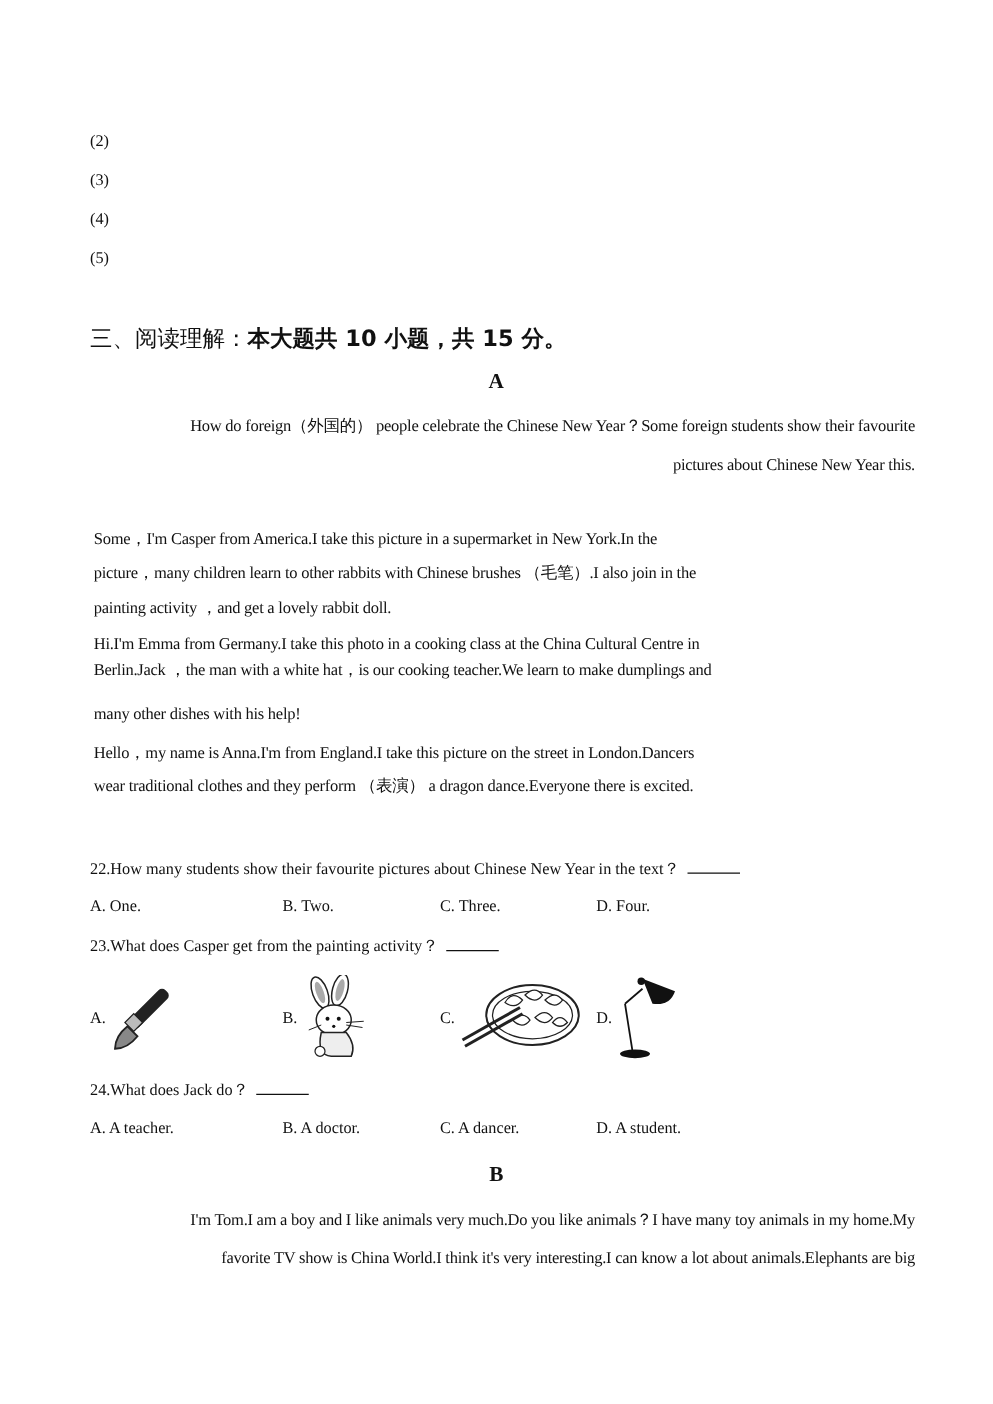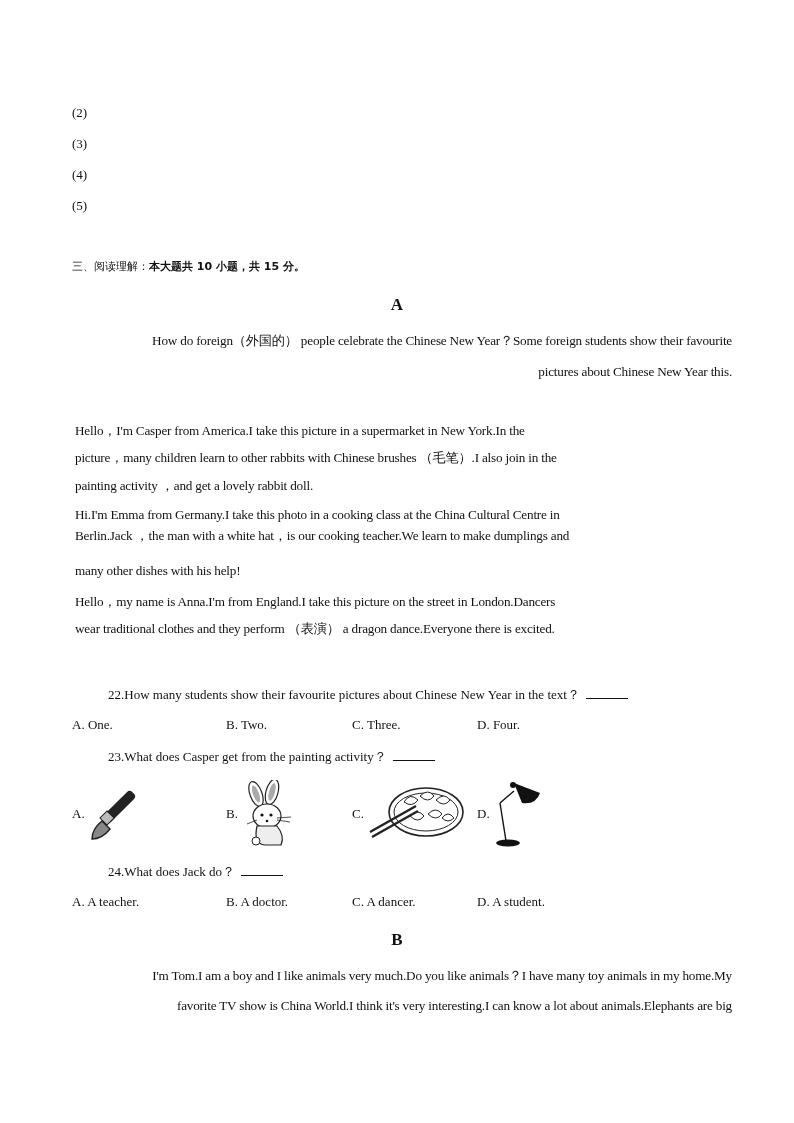--- a/index.html
+++ b/index.html
@@ -3,27 +3,27 @@
   <meta charset="utf-8">
   <style>
     html, body { margin: 0; padding: 0; background: #ffffff; }
     body {
       width: 794px; height: 1123px; position: relative; overflow: hidden;
       font-family: "Liberation Serif", "DejaVu Serif", serif;
       color: #111111;
     }
     .abs { position: absolute; white-space: nowrap; }
     .num { font-size: 13px; left: 72px; }
-    .section-head { left: 72px; top: 259px; font-size: 11px; font-family: "DejaVu Sans", sans-serif; }
+    .section-head { left: 72px; top: 259px; font-size: 18px; font-family: "DejaVu Sans", sans-serif; }
     .section-head .bold { font-weight: bold; }
     .letter { left: 0; width: 794px; text-align: center; font-weight: bold; font-size: 17px; }
     .para { font-size: 13.2px; letter-spacing: -0.2px; }
     .intro { left: 72px; width: 660px; text-align: right; }
     .box { left: 75px; width: 600px; }
-    .q { left: 72px; font-size: 13px; margin-left: 36px; }
+    .q { left: 72px; font-size: 13px; }
     .blank { display: inline-block; width: 42px; border-bottom: 1px solid #111; margin-left: 6px; height: 10px; vertical-align: baseline; }
     .opt { font-size: 13px; }
     .pic { position: absolute; }
   </style>
 </head>
 <body>
 
 <div class="abs num" style="top:105px">(2)</div>
 <div class="abs num" style="top:136px">(3)</div>
 <div class="abs num" style="top:167px">(4)</div>
@@ -31,21 +31,21 @@
 
 <div class="abs section-head">
   <span>三、阅读理解：</span><span class="bold">本大题共 10 小题，共 15 分。</span>
 </div>
 
 <div class="abs letter" style="top:295px">A</div>
 
 <div class="abs para intro" style="top:332px">How do foreign（外国的） people celebrate the Chinese New Year？Some foreign students show their favourite</div>
 <div class="abs para intro" style="top:364px">pictures about Chinese New Year this.</div>
 
-<div class="abs para box" style="top:422px">Hello，I'm Casper from  America.I  take this  picture  in  a supermarket  in  New York.In  the</div>
+<div class="abs para box" style="top:422px">Some，I'm Casper from  America.I  take this  picture  in  a supermarket  in  New York.In  the</div>
 <div class="abs para box" style="top:449px">picture，many  children  learn  to other  rabbits  with  Chinese  brushes （毛笔）.I also  join  in  the</div>
 <div class="abs para box" style="top:477px">painting   activity ，and get  a lovely  rabbit  doll.</div>
 
 <div class="abs para box" style="top:507px">Hi.I'm  Emma  from  Germany.I  take this  photo in  a cooking  class  at the  China  Cultural  Centre  in</div>
 <div class="abs para box" style="top:527px">Berlin.Jack ，the  man with  a white  hat，is  our  cooking  teacher.We  learn  to make  dumplings    and</div>
 <div class="abs para box" style="top:563px">many  other  dishes  with  his  help!</div>
 
 <div class="abs para box" style="top:593px">Hello，my  name  is  Anna.I'm  from  England.I  take this  picture  on the  street  in  London.Dancers</div>
 <div class="abs para box" style="top:620px">wear traditional   clothes  and they  perform  （表演） a dragon  dance.Everyone  there  is  excited.</div>
 

